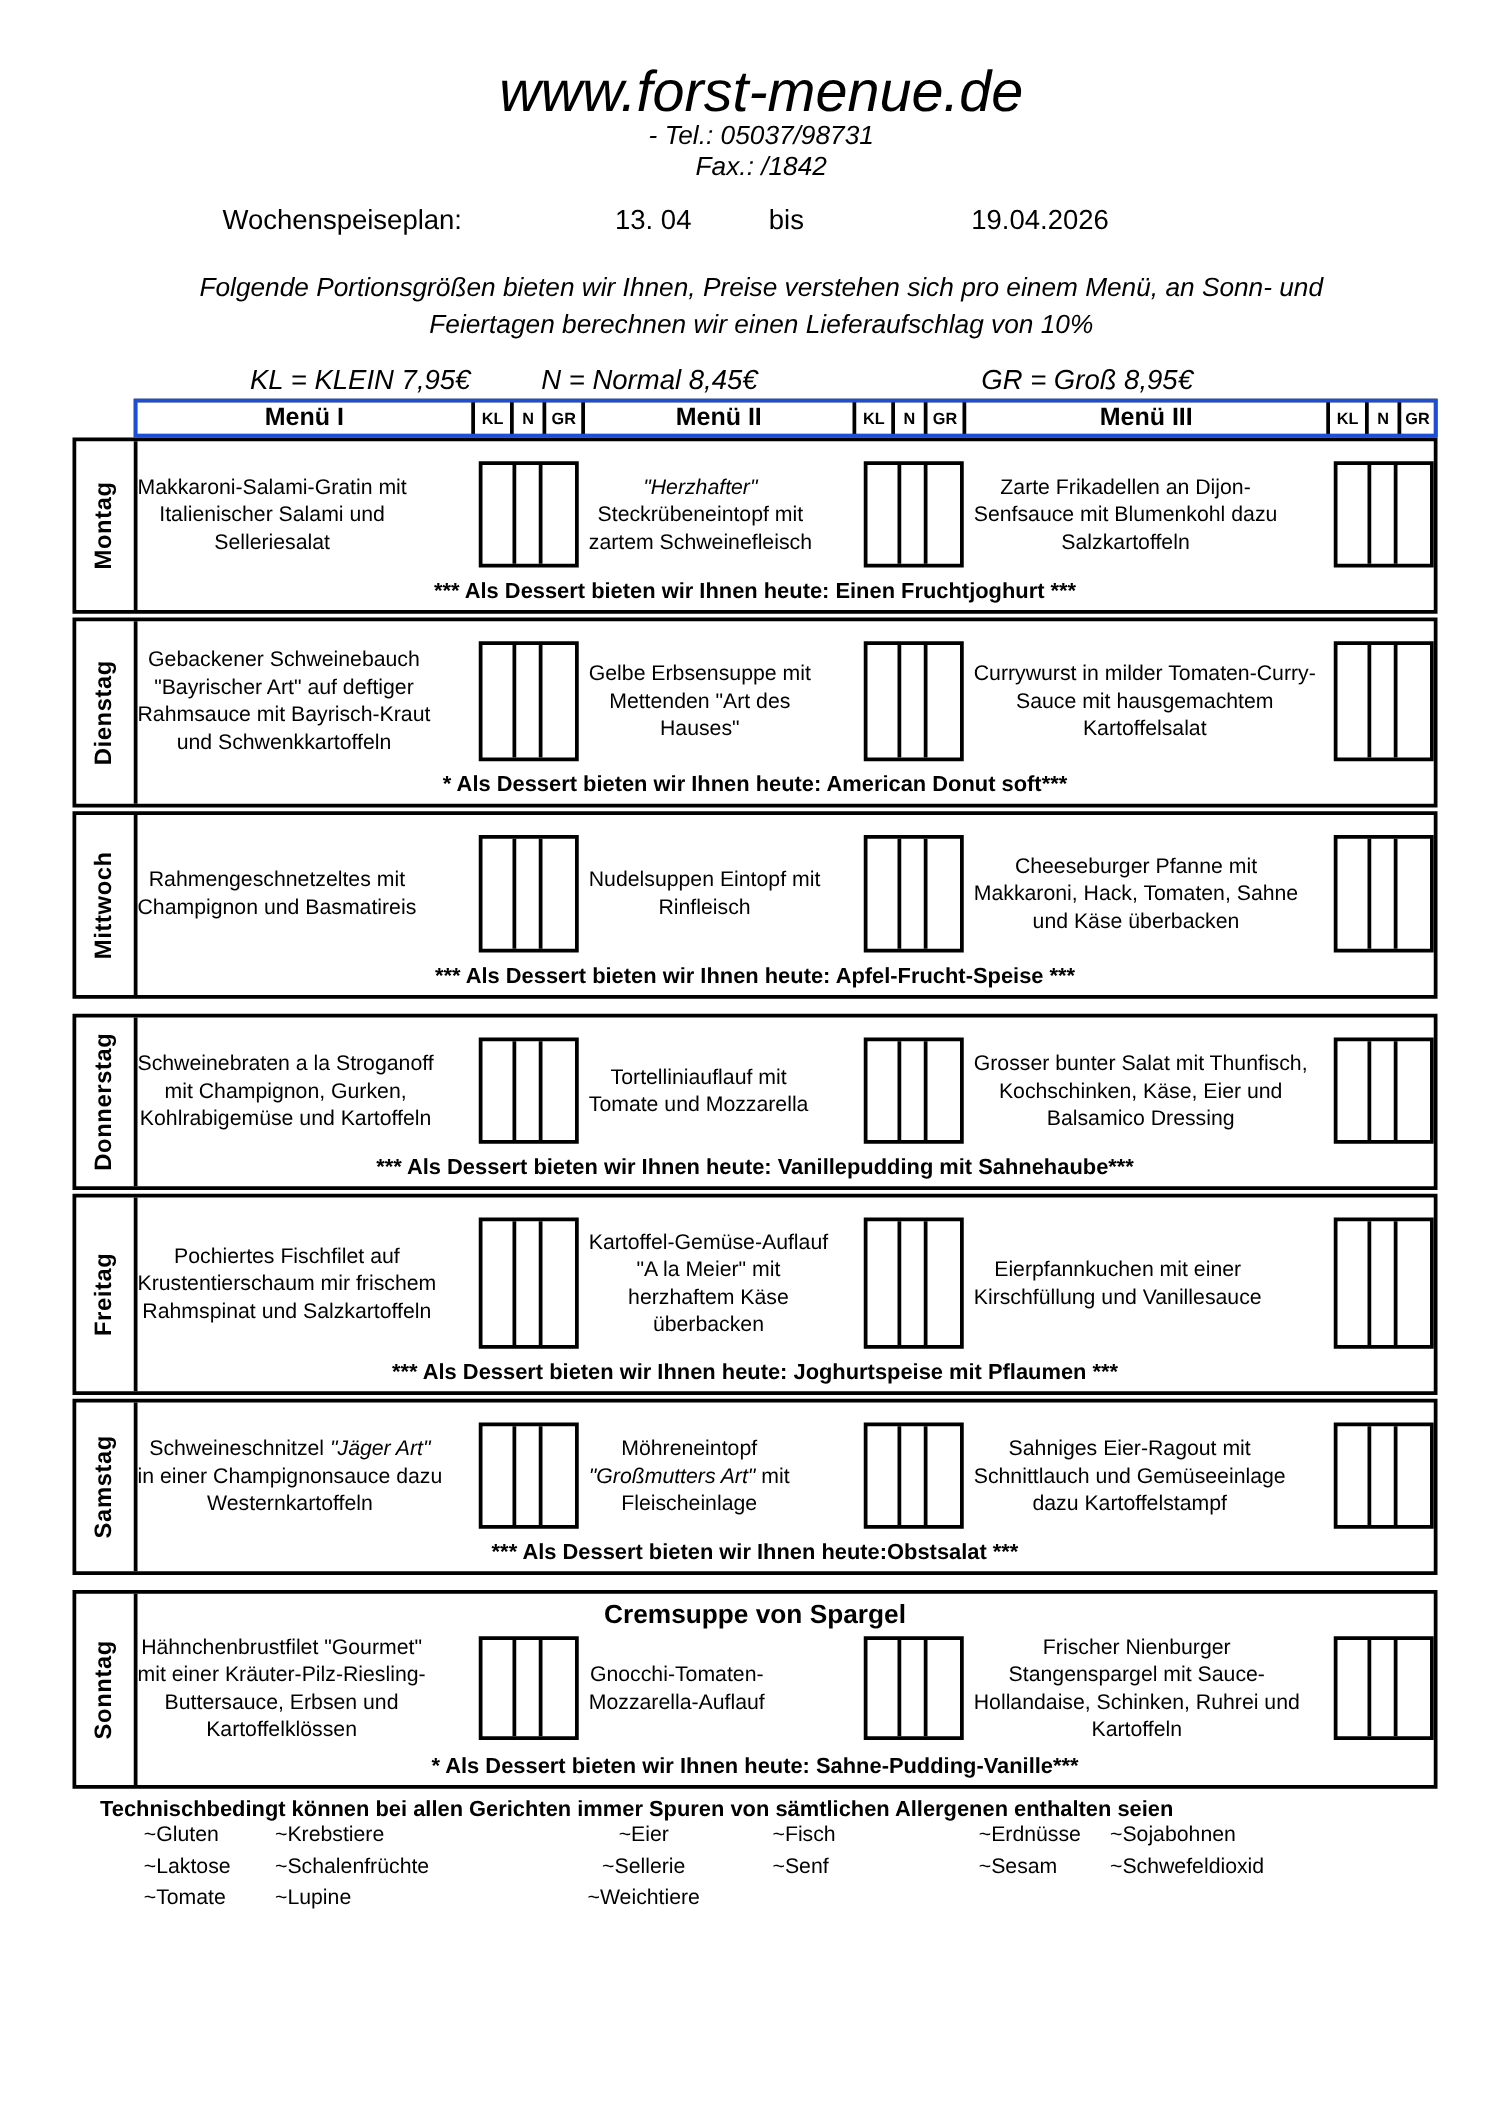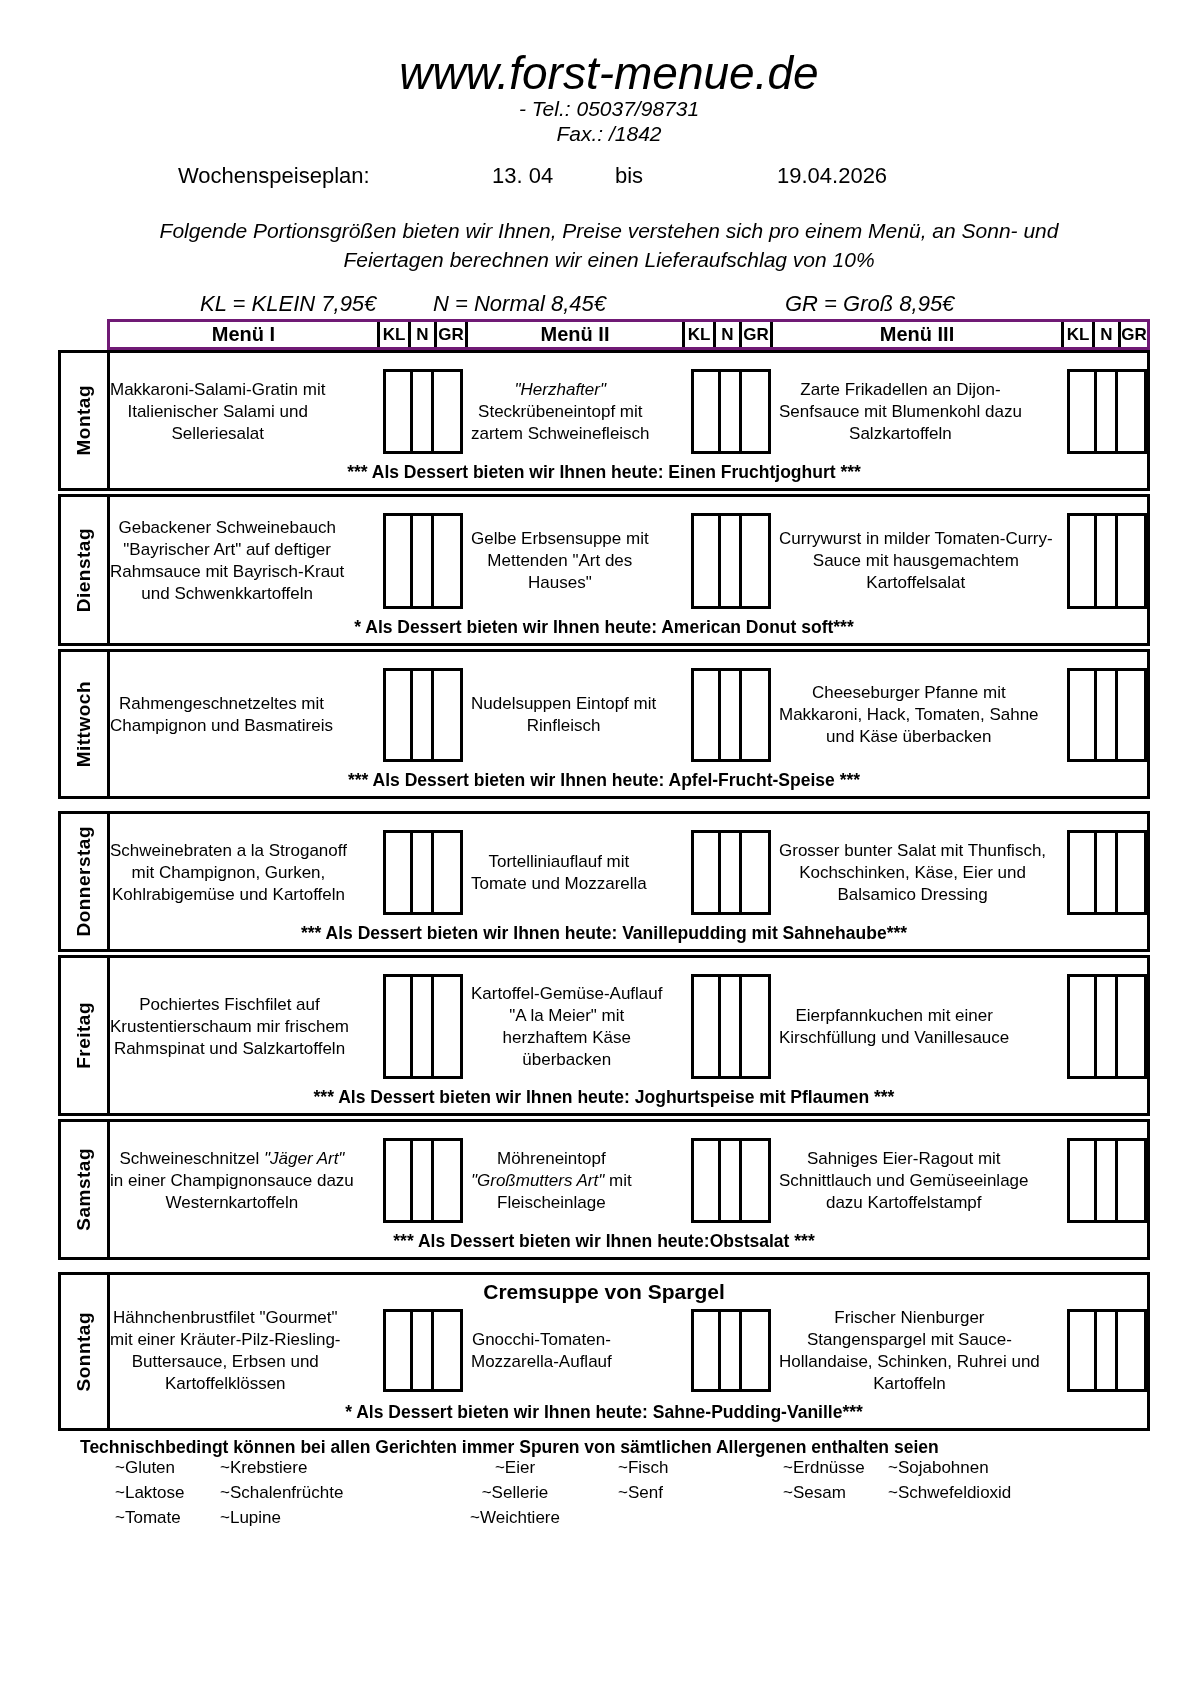--- a/index.html
+++ b/index.html
@@ -22,25 +22,25 @@
   .note-2 { top:248px; font-size:21px; font-style:italic; }
   .price-line { top:291px; height:26px; }
   .price-line span { position:absolute; top:0; font-size:22px; font-style:italic; white-space:nowrap; }
 
   
   .menu-wrap { position:absolute; left:58px; top:319px; width:1092px; }
   .grid-header {
     margin-left:49px; width:1043px; height:31px;
     display:grid;
     grid-template-columns:267px 28px 23px 28px 214px 28px 23px 28px 288px 28px 23px 26px;
-    gap:3px; background:#000; border:3px solid #701a75;
+    gap:3px; background:#000; border:3px solid #1d4ed8;
   }
   .grid-header > div {
     background:#fff; display:flex; align-items:center; justify-content:center;
-    font-weight:700; font-size:17px; white-space:nowrap; overflow:visible;
+    font-weight:700; font-size:13px; white-space:nowrap; overflow:visible;
   }
   .grid-header > .menuhead { font-size:20px; }
 
   .day { position:relative; width:1092px; border:3px solid #000; background:#fff; }
   .day + .day { margin-top:3px; }
   .gap12 { height:12px; }
 
   .daycell {
     position:absolute; left:0; top:0; bottom:0; width:49px;
     border-right:3px solid #000;

